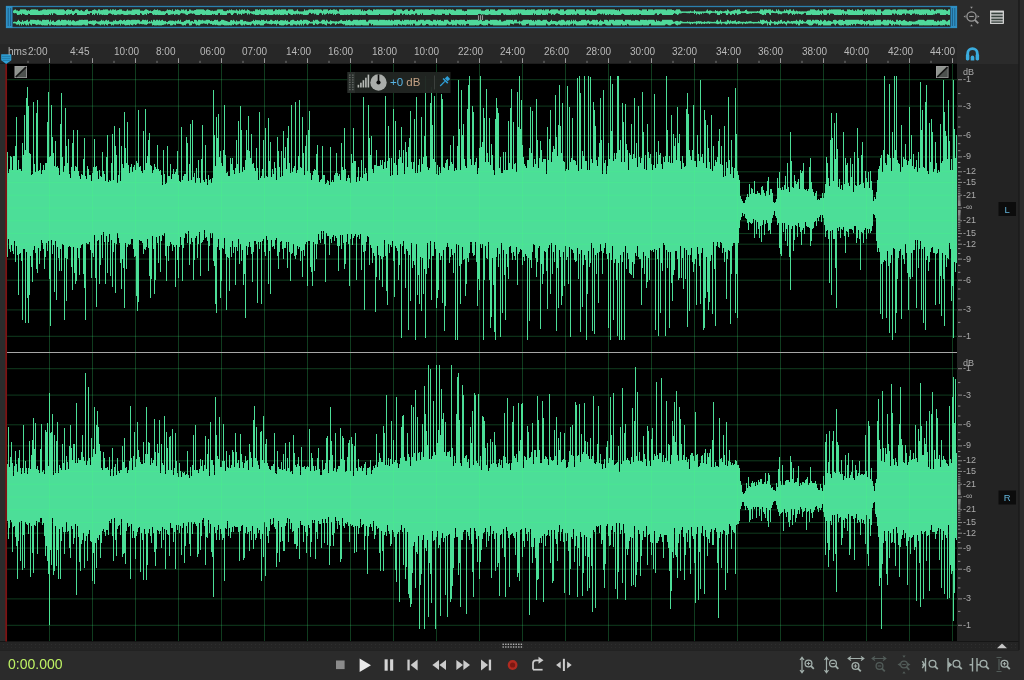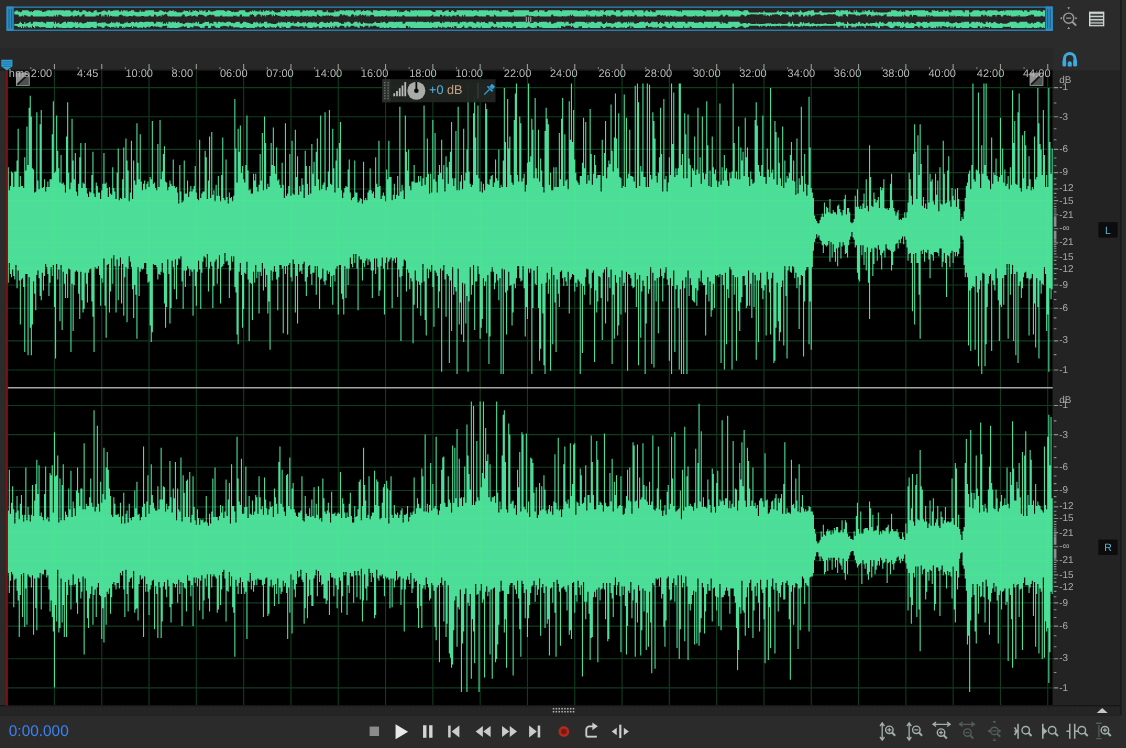--- a/index.html
+++ b/index.html
@@ -1,19 +1,19 @@
 <!DOCTYPE html>
 <html><head><meta charset="utf-8">
 <style>
 html,body{margin:0;padding:0;background:#2b2b2b;width:1024px;height:680px;overflow:hidden}
 #app{position:relative;width:1024px;height:680px;font-family:"Liberation Sans",sans-serif;background:#2b2b2b}
 .rlab{position:absolute;top:46px;width:44px;text-align:left;font-size:10px;color:#b9b9b9}
-#ruler{position:absolute;left:0;top:16px;width:957px;height:56px;overflow:hidden}
+#ruler{position:absolute;left:0;top:0;width:957px;height:56px;overflow:hidden}
 .slab{position:absolute;left:963px;font-size:9px;color:#ababab}
-#time{position:absolute;left:8px;top:656px;font-size:14px;color:#3b82f6}
+#time{position:absolute;left:8px;top:656px;font-size:14px;color:#bef264}
 #hudtxt{position:absolute;left:390px;top:75.5px;font-size:11.5px;color:#58b4e4}
 #hudtxt b{color:#c5a284;font-weight:normal}
 </style></head>
 <body>
 <div id="app">
 <svg width="1024" height="680" style="position:absolute;left:0;top:0">
 
 <rect x="0" y="0" width="1024" height="680" fill="#2b2b2b"></rect>
 <rect x="0" y="44" width="957" height="20" fill="#272727"></rect>
 <rect x="7" y="64" width="950" height="577" fill="#000000"></rect>

